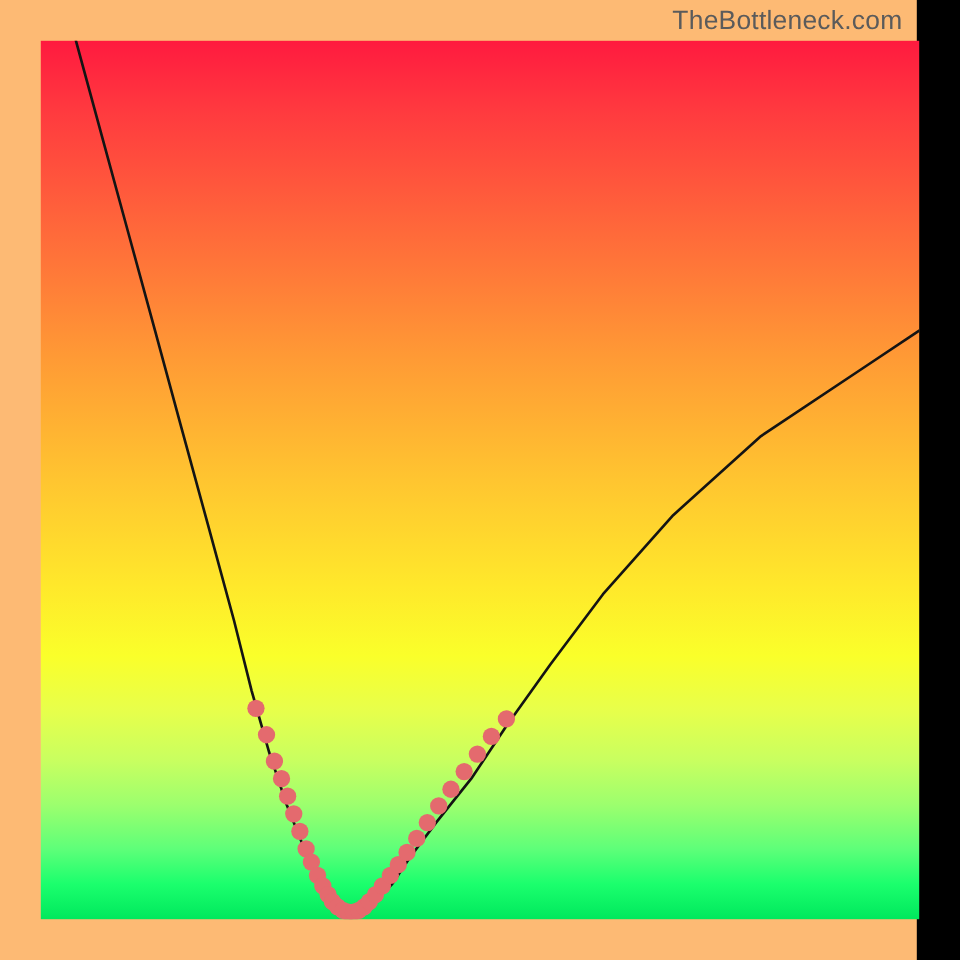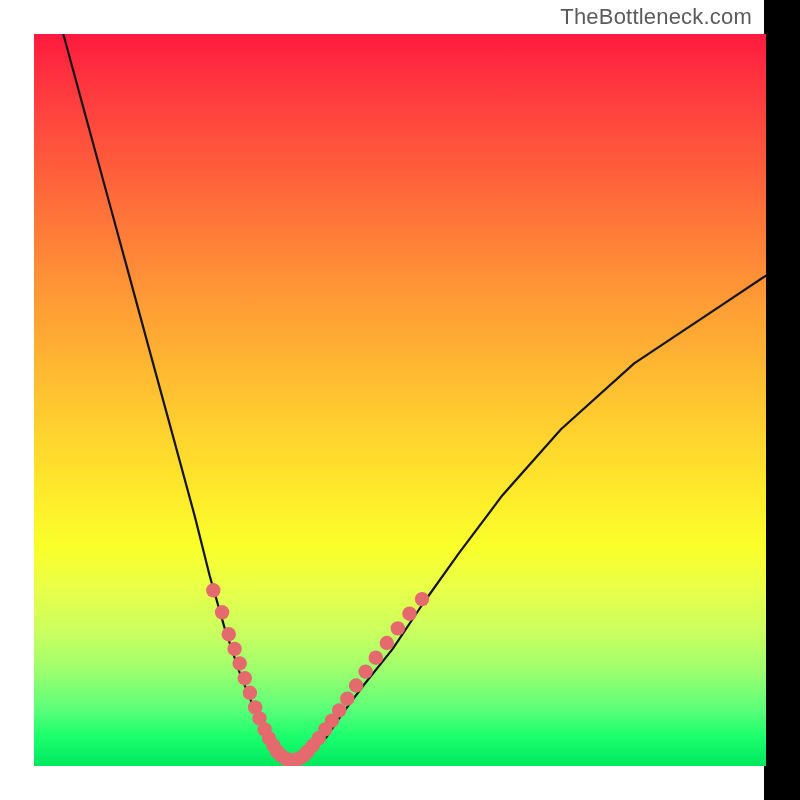--- a/index.html
+++ b/index.html
@@ -8,21 +8,21 @@
     width: 800px;
     height: 800px;
     background: #000;
     overflow: hidden;
     font-family: Arial, Helvetica, sans-serif;
   }
   .outer {
     position: relative;
     width: 764px;
     height: 800px;
-    background: #ffffff;
+    background: #fdba74;
   }
   .watermark {
     position: absolute;
     top: 4px;
     right: 12px;
     color: #5b5b5b;
     font-size: 22px;
     font-weight: 500;
     letter-spacing: 0.2px;
     z-index: 10;

